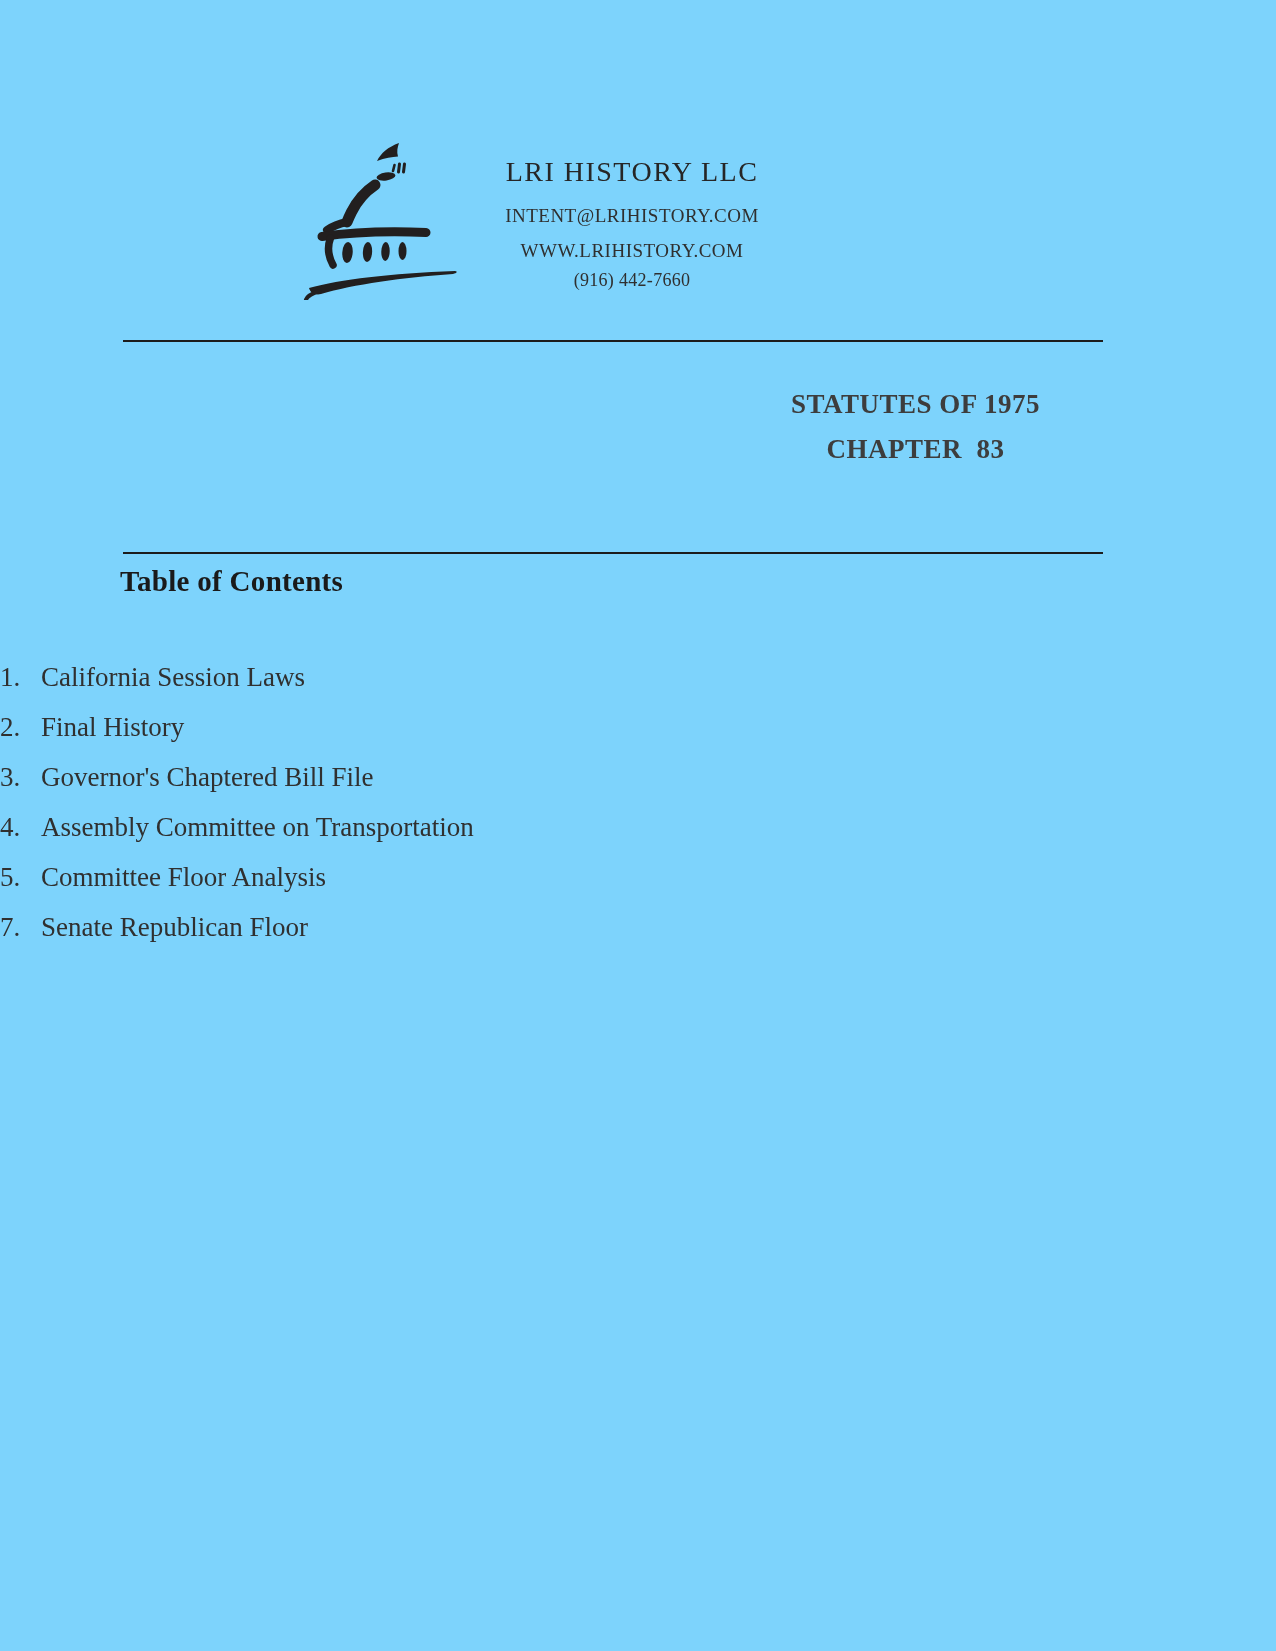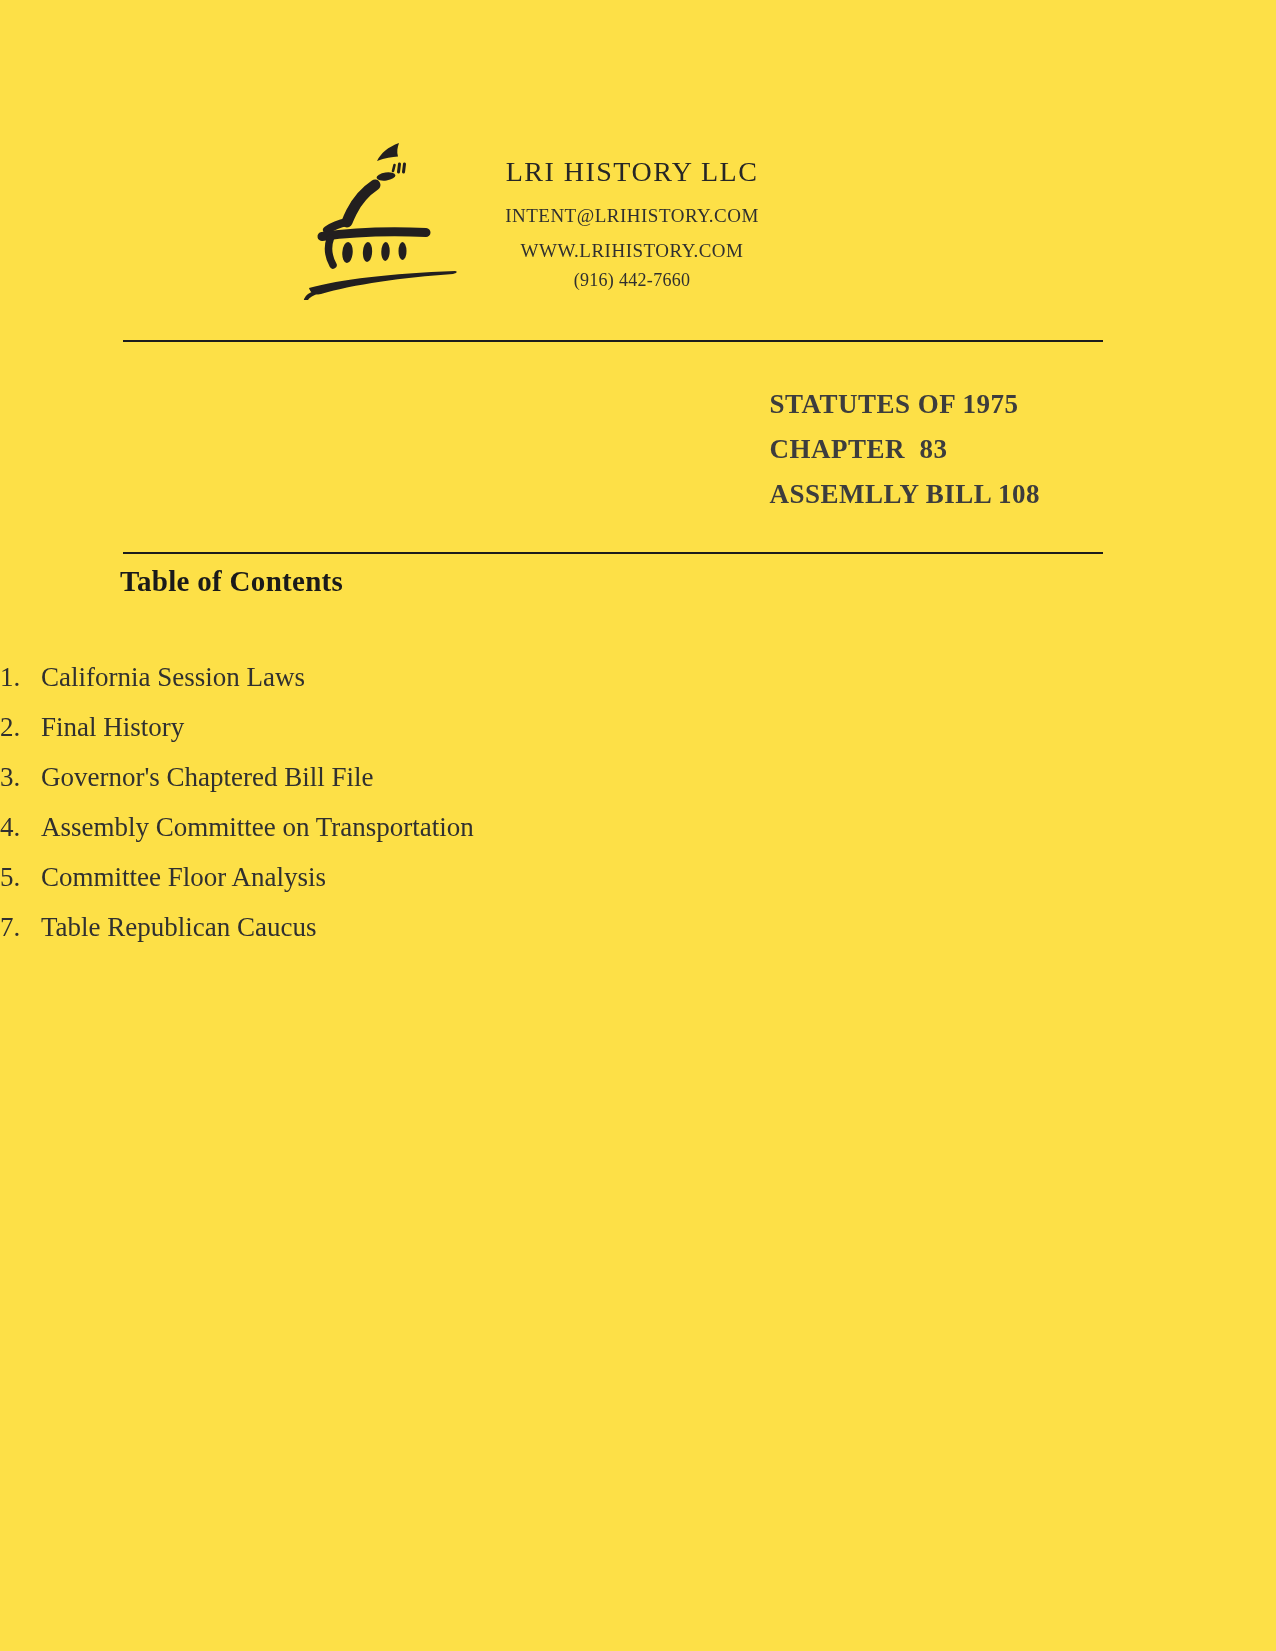--- a/index.html
+++ b/index.html
@@ -1,20 +1,20 @@
 <!DOCTYPE html>
 <html><head>
 <meta charset="utf-8">
 <style>
   html,body{margin:0;padding:0;background:#e8e8e8;}
   .page{
     position:relative;
     width:1276px;height:1651px;
     margin:0 auto;
-    background:#fde047;
+    background:#7dd3fc;
     font-family:"Liberation Serif","DejaVu Serif",serif;
     color:#2e2e2e;
     overflow:hidden;
   }
   
   .logo{
     position:absolute;left:295px;top:132px;
     width:168px;height:168px;
   }
   .lh-text{position:absolute;left:478px;width:308px;text-align:center;}
@@ -28,21 +28,21 @@
   
   .rule{
     position:absolute;left:123px;width:980px;height:2px;
     background:#1c1c1c;border:none;margin:0;
   }
   .rule-top{top:340px;}
   .rule-bottom{top:552px;}
   
   .statutes-block{
     position:absolute;top:382px;right:236px;
-    text-align:left;
+    text-align:center;
     font-size:27px;font-weight:bold;
     line-height:45px;
     color:#3d3d3d;
     letter-spacing:.5px;
   }
   .statute-line{white-space:pre;}
   
   .toc-heading{
     position:absolute;left:120px;top:565px;
     font-size:29px;font-weight:bold;color:#1a1a1a;
@@ -87,21 +87,20 @@
   <div class="lh-text company-name">LRI HISTORY LLC</div>
   <div class="lh-text company-email">INTENT@LRIHISTORY.COM</div>
   <div class="lh-text company-web">WWW.LRIHISTORY.COM</div>
   <div class="lh-text company-phone">(916) 442-7660</div>
 
   <div class="rule rule-top"></div>
 
   <div class="statutes-block">
     <div class="statute-line">STATUTES OF 1975</div>
     <div class="statute-line">CHAPTER  83</div>
-    <div class="statute-line">ASSEMLLY BILL 108</div>
   </div>
 
   <div class="rule rule-bottom"></div>
 
   <h2 class="toc-heading">Table of Contents</h2>
 
   <ol class="toc-list">
     <li class="toc-item">
       <span class="toc-num">1.</span><span>California Session Laws</span>
     </li>
@@ -111,17 +110,17 @@
     <li class="toc-item">
       <span class="toc-num">3.</span><span>Governor's Chaptered Bill File</span>
     </li>
     <li class="toc-item">
       <span class="toc-num">4.</span><span>Assembly Committee on Transportation</span>
     </li>
     <li class="toc-item">
       <span class="toc-num">5.</span><span>Committee Floor Analysis</span>
     </li>
     <li class="toc-item">
-      <span class="toc-num">7.</span><span>Table Republican Caucus</span>
+      <span class="toc-num">7.</span><span>Senate Republican Floor</span>
     </li>
   </ol>
 
 </div>
 
 </body></html>

